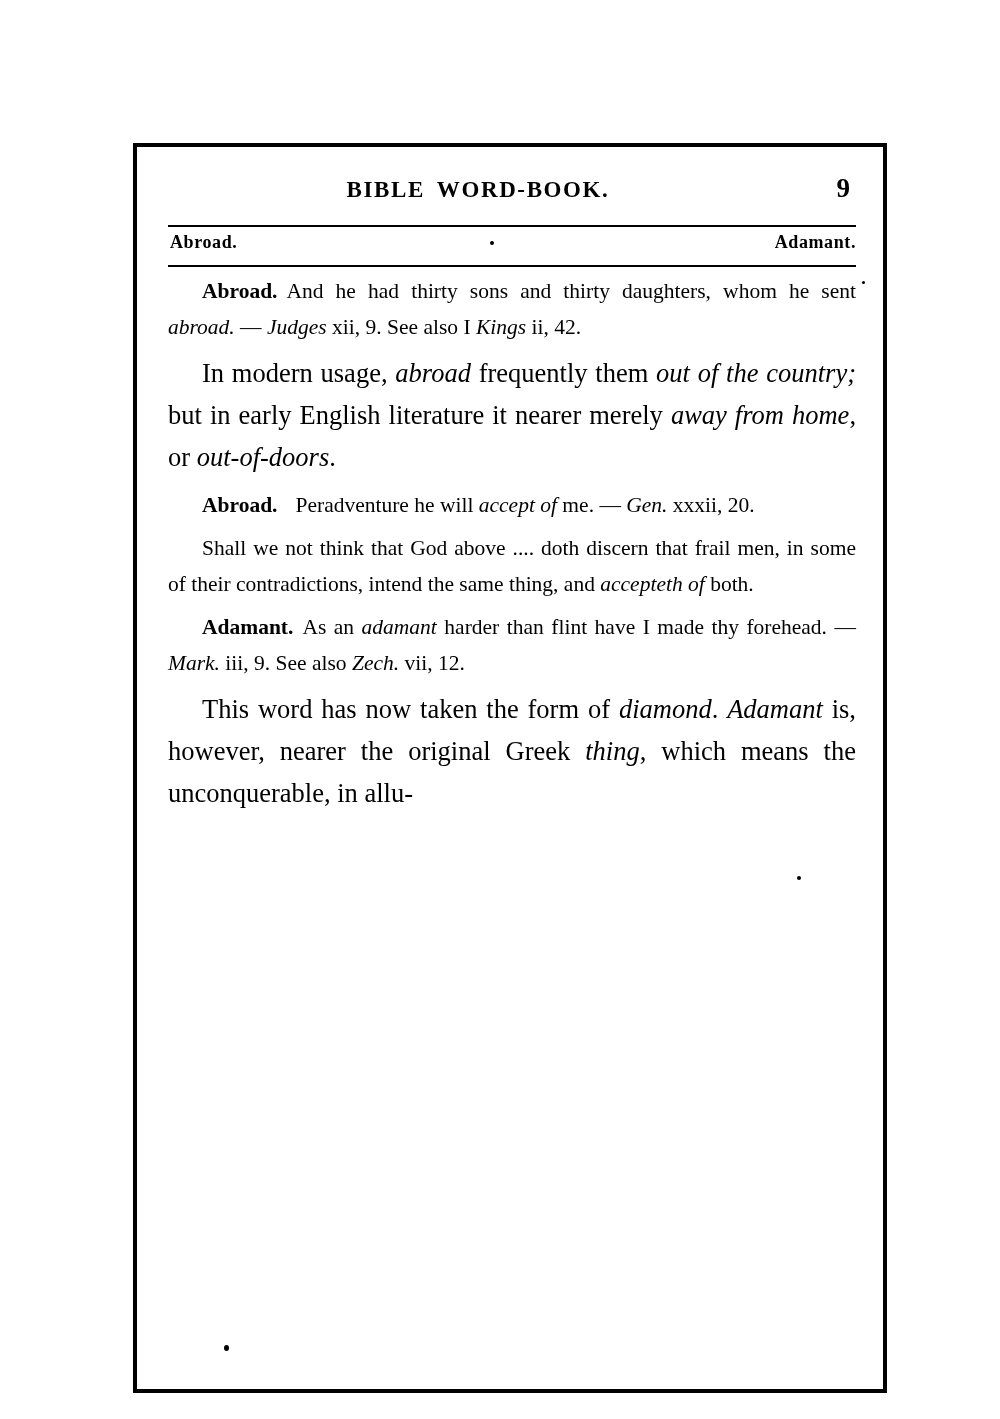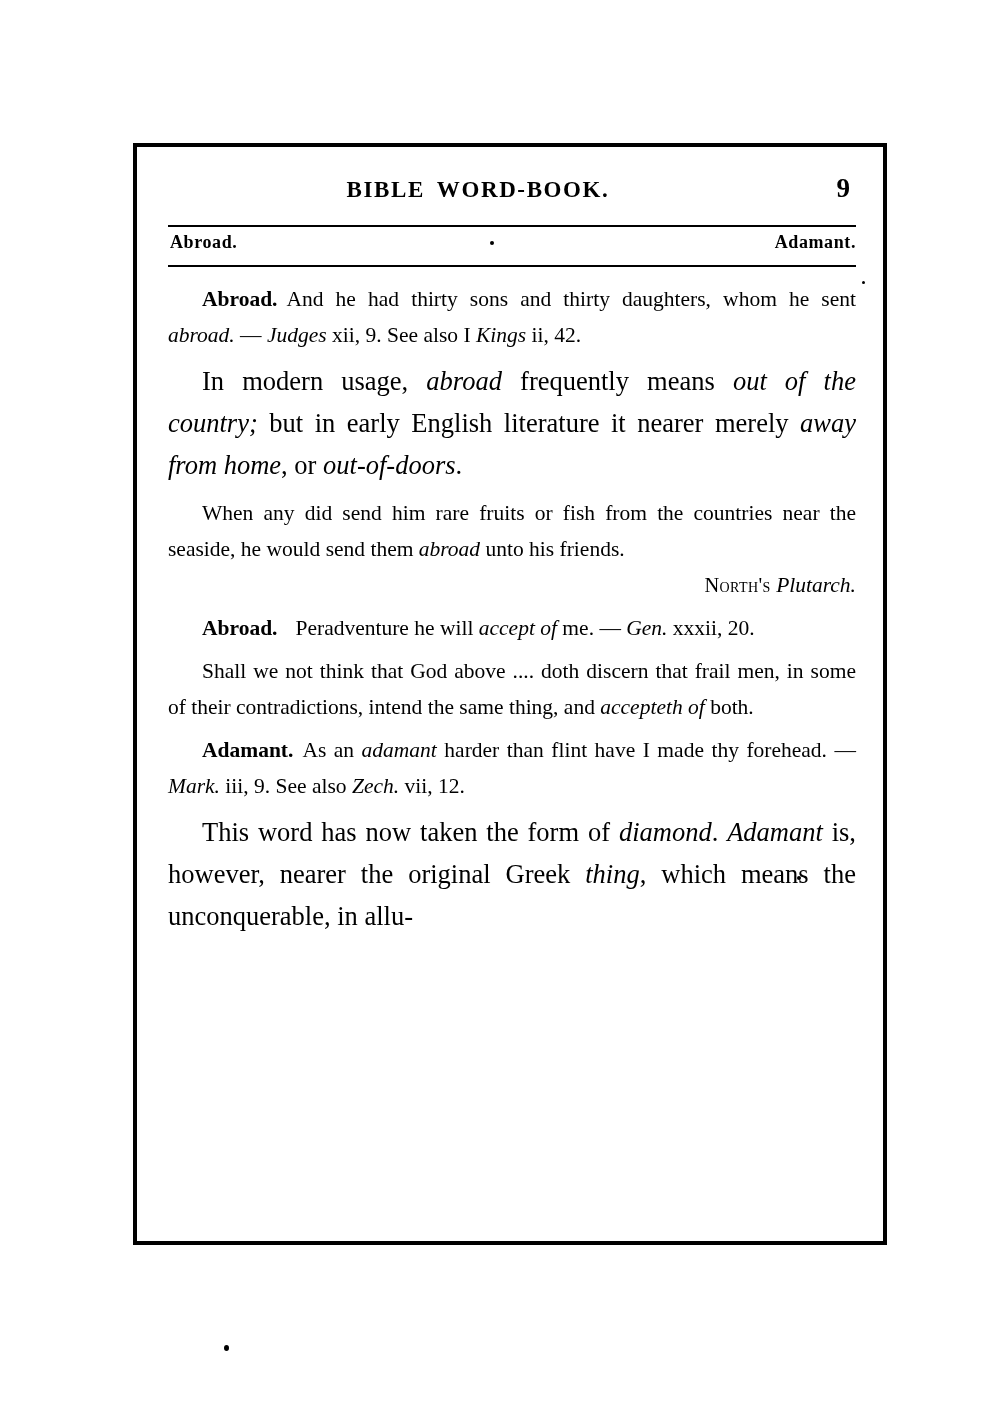--- a/index.html
+++ b/index.html
@@ -17,21 +17,21 @@
     color: #000000;
     -webkit-font-smoothing: antialiased;
   }
 
   
   .page-frame {
     position: absolute;
     left: 133px;
     top: 143px;
     width: 754px;
-    height: 1102px;
+    height: 1250px;
     border: 4px solid #000000;
     box-sizing: border-box;
     background: #ffffff;
   }
 
   .page-inner {
     position: absolute;
     left: 31px;
     top: 22px;
     width: 688px;
@@ -90,21 +90,21 @@
     left: 322px;
     top: 14px;
     width: 4px;
     height: 4px;
     background: #000;
     border-radius: 50%;
   }
 
   
   .body-col {
-    margin-top: 14px;
+    margin-top: 6px;
   }
 
   p {
     margin: 0;
     text-align: justify;
     text-justify: inter-word;
     hyphens: none;
   }
 
   
@@ -173,27 +173,23 @@
 
     <hr class="rule rule-bottom">
 
     <div class="body-col">
 
       <p class="p-small">
         <span class="entry-word">Abroad.</span><span class="gap-sm"></span><span>And he had thirty sons and thirty daughters, whom he sent </span><span class="ital">abroad.</span><span> — </span><span class="ital">Judges</span><span> xii, 9.  See also I </span><span class="ital">Kings</span><span> ii, 42.</span>
       </p>
 
       <p class="p-large">
-        <span>In modern usage, </span><span class="ital">abroad</span><span> frequently means </span><span class="ital">out of the country;</span><span> but in early English literature it nearer merely </span><span class="ital">away from home</span><span>, or </span><span class="ital">out-of-doors</span><span>.</span>
-      </p>
-
-      <p class="p-small">
-        <span>When any did send him rare fruits or fish from the countries near the seaside, he would send them </span><span class="ital">abroad</span><span> unto his friends.</span>
-        <span class="attrib"><span class="smallcaps">North's </span><span class="ital">Plutarch.</span></span>
-      </p>
+        <span>In modern usage, </span><span class="ital">abroad</span><span> frequently them </span><span class="ital">out of the country;</span><span> but in early English literature it nearer merely </span><span class="ital">away from home</span><span>, or </span><span class="ital">out-of-doors</span><span>.</span>
+      </p>
+
 
 
       <p class="p-small">
         <span class="entry-word">Abroad.</span><span class="gap-sm"></span><span class="gap-sm"></span><span>Peradventure he will </span><span class="ital">accept of</span><span> me. — </span><span class="ital">Gen.</span><span> xxxii, 20.</span>
       </p>
 
 
       <p class="p-small">
         <span>Shall we not think that God above .... doth discern that frail men, in some of their contradictions, intend the same thing, and </span><span class="ital">accepteth of</span><span> both.</span>
       </p>

